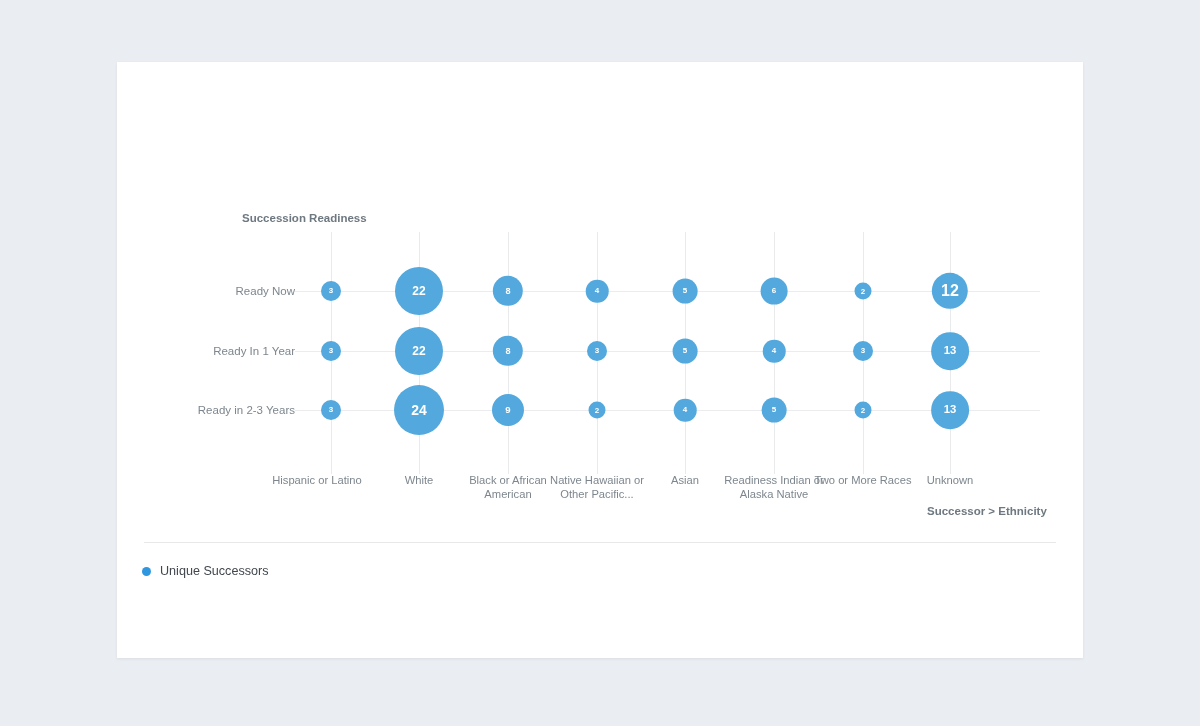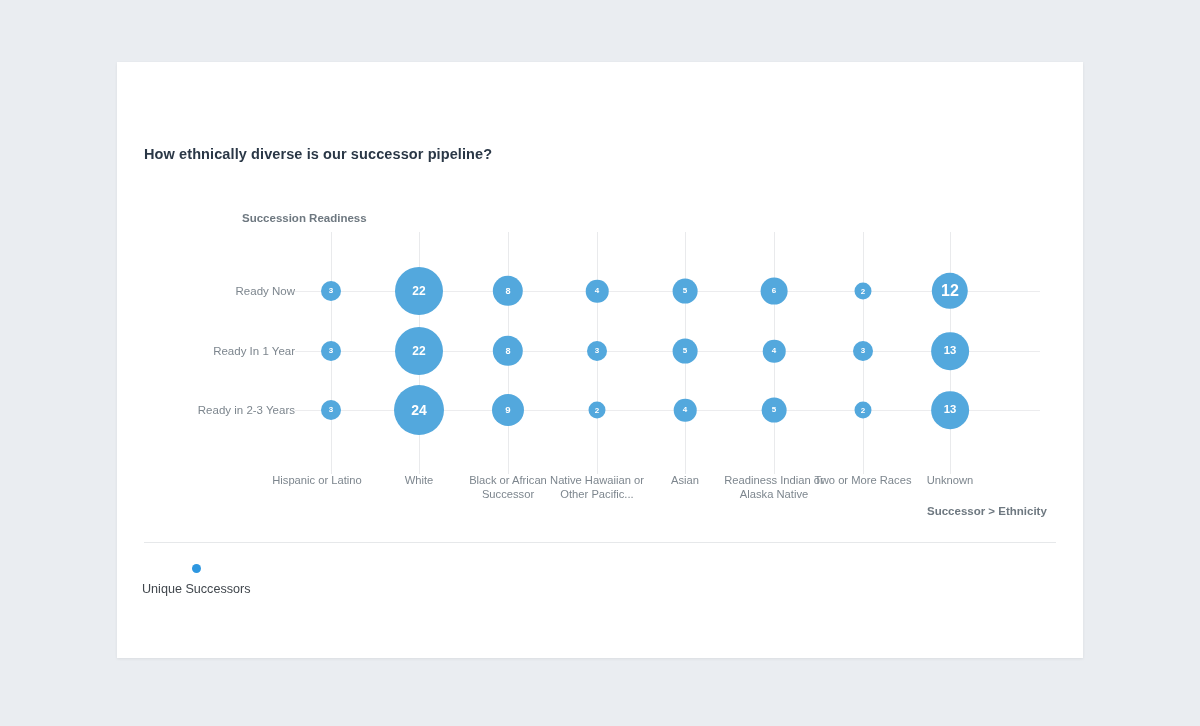--- a/index.html
+++ b/index.html
@@ -113,40 +113,38 @@
     background: #e6e8ea;
   }
 
   #legend {
     position: absolute;
     left: 25px;
     top: 502px;
     display: flex;
     align-items: center;
     gap: 9px;
-    flex-direction: column;
   }
   #legend-dot {
     width: 9px;
     height: 9px;
     border-radius: 50%;
     background: #2e97e0;
   }
   #legend-label {
     font-size: 12.6px;
     color: #41474d;
     white-space: nowrap;
   }
 </style>
 </head>
 <body>
 
 <div id="card">
 
-  <div id="chart-title">How ethnically diverse is our successor pipeline?</div>
 
   <div id="plot-wrap">
     <div id="y-axis-caption" class="axis-caption">Succession Readiness</div>
     <div id="x-axis-caption" class="axis-caption">Successor &gt; Ethnicity</div>
 
   <div class="vgrid" style="left: 214px; top: 170px; height: 242px;"></div>
       <div class="vgrid" style="left: 302px; top: 170px; height: 242px;"></div>
       <div class="vgrid" style="left: 391px; top: 170px; height: 242px;"></div>
       <div class="vgrid" style="left: 480px; top: 170px; height: 242px;"></div>
       <div class="vgrid" style="left: 568px; top: 170px; height: 242px;"></div>
@@ -160,21 +158,21 @@
         <div class="ytick">Ready Now</div>
       </div>
       <div class="ytick-holder" style="top: 289px;">
         <div class="ytick">Ready In 1 Year</div>
       </div>
       <div class="ytick-holder" style="top: 348px;">
         <div class="ytick">Ready in 2-3 Years</div>
       </div>
       <div class="xtick" style="left: 200px; top: 412px;">Hispanic or Latino</div>
       <div class="xtick" style="left: 302px; top: 412px;">White</div>
-      <div class="xtick" style="left: 391px; top: 412px;">Black or African Successor</div>
+      <div class="xtick" style="left: 391px; top: 412px;">Black or African American</div>
       <div class="xtick" style="left: 480px; top: 412px;">Native Hawaiian or Other Pacific...</div>
       <div class="xtick" style="left: 568px; top: 412px;">Asian</div>
       <div class="xtick" style="left: 657px; top: 412px;">Readiness Indian or Alaska Native</div>
       <div class="xtick" style="left: 746px; top: 412px;">Two or More Races</div>
       <div class="xtick" style="left: 833px; top: 412px;">Unknown</div>
       <div class="bubble" title="Ready Now / Hispanic or Latino: 3" style="width: 20.0099px; height: 20.0099px; left: 214px; top: 229px; font-size: 8px;">3</div>
       <div class="bubble" title="Ready Now / White: 22" style="width: 48.0249px; height: 48.0249px; left: 302px; top: 229px; font-size: 12px;">22</div>
       <div class="bubble" title="Ready Now / Black or African American: 8" style="width: 30.3923px; height: 30.3923px; left: 391px; top: 229px; font-size: 9.11769px;">8</div>
       <div class="bubble" title="Ready Now / Native Hawaiian or Other Pacific...: 4" style="width: 22.5473px; height: 22.5473px; left: 480px; top: 229px; font-size: 8px;">4</div>
       <div class="bubble" title="Ready Now / Asian: 5" style="width: 24.7828px; height: 24.7828px; left: 568px; top: 229px; font-size: 8px;">5</div>

